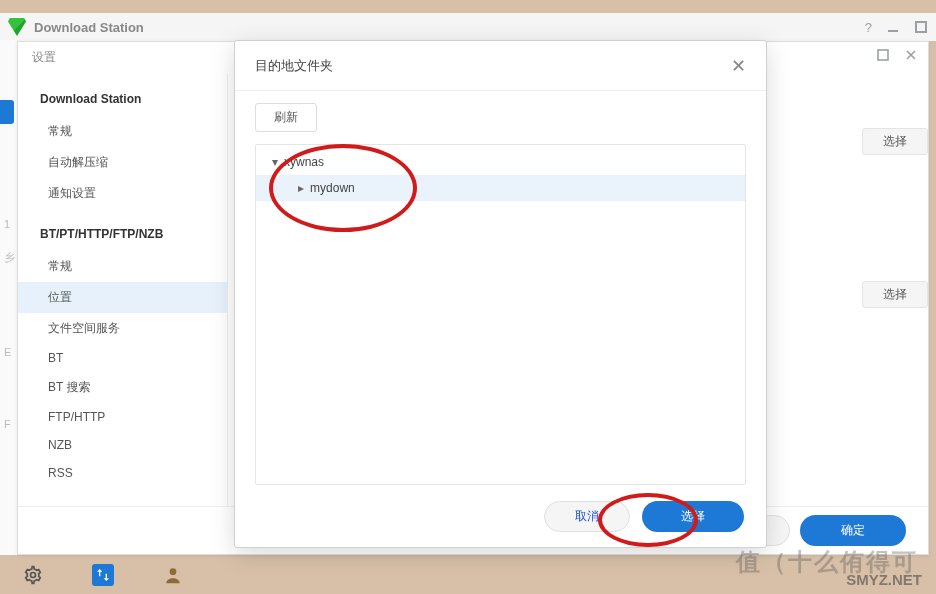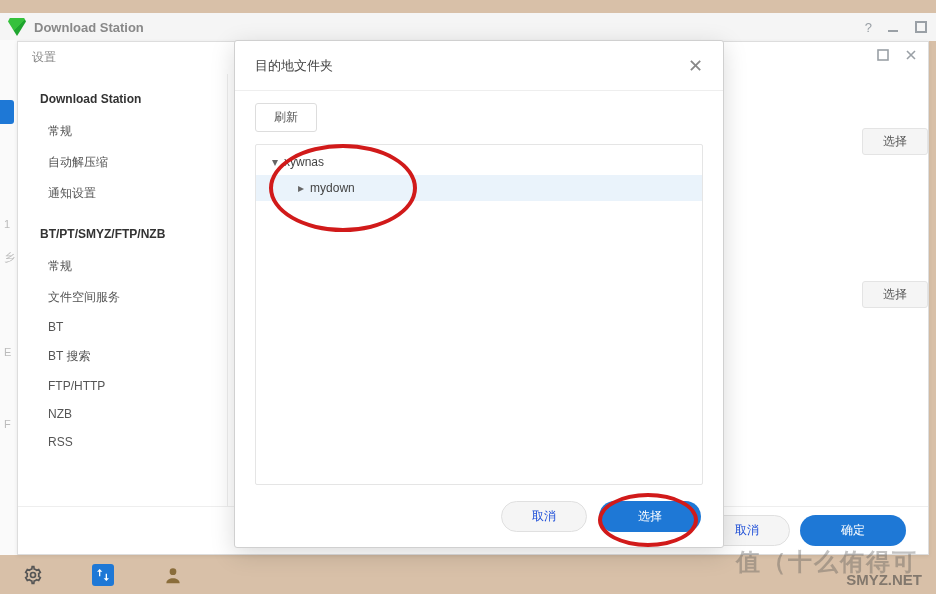--- a/index.html
+++ b/index.html
@@ -76,21 +76,21 @@
   }
   .btn.primary { background:#1e78d6; color:#fff; }
   .btn.default { background:#f5f5f5; border-color:#e0e0e0; color:#1d4ed8; }
   .btn.flat {
     background:#fff; border:1px solid #ddd; border-radius:3px; padding:5px 18px;
     font-size:12px; color:#555;
   }
 
   
   .modal {
-    position:absolute; left:234px; top:40px; width:490px; height:508px;
+    position:absolute; left:234px; top:40px; width:533px; height:508px;
     background:#fff; border:1px solid #d0d0d0; border-radius:3px;
     box-shadow:0 6px 24px rgba(0,0,0,0.15);
     display:flex; flex-direction:column;
   }
   .modal-header {
     height:50px; display:flex; align-items:center; padding:0 20px;
     border-bottom:1px solid #eee; font-size:13px; color:#444;
   }
   .modal-close { margin-left:auto; color:#888; font-size:18px; cursor:pointer; }
   .modal-toolbar { padding:12px 20px 12px; display:flex; gap:8px;}
@@ -188,22 +188,23 @@
     </div>
   </div>
 
   <div class="settings-body">
     <div class="sidebar">
       <div class="side-section-title">Download Station</div>
       <div class="side-item">常规</div>
       <div class="side-item">自动解压缩</div>
       <div class="side-item">通知设置</div>
       <div class="side-gap"></div>
-      <div class="side-section-title">BT/PT/SMYZ/FTP/NZB</div>
+      <div class="side-section-title">BT/PT/HTTP/FTP/NZB</div>
       <div class="side-item">常规</div>
+      <div class="side-item active">位置</div>
       <div class="side-item">文件空间服务</div>
       <div class="side-item">BT</div>
       <div class="side-item">BT 搜索</div>
       <div class="side-item">FTP/HTTP</div>
       <div class="side-item">NZB</div>
       <div class="side-item">RSS</div>
     </div>
 
     <div class="main-pane">
       <div class="select-pale" style="right:0; top:54px;">选择</div>

